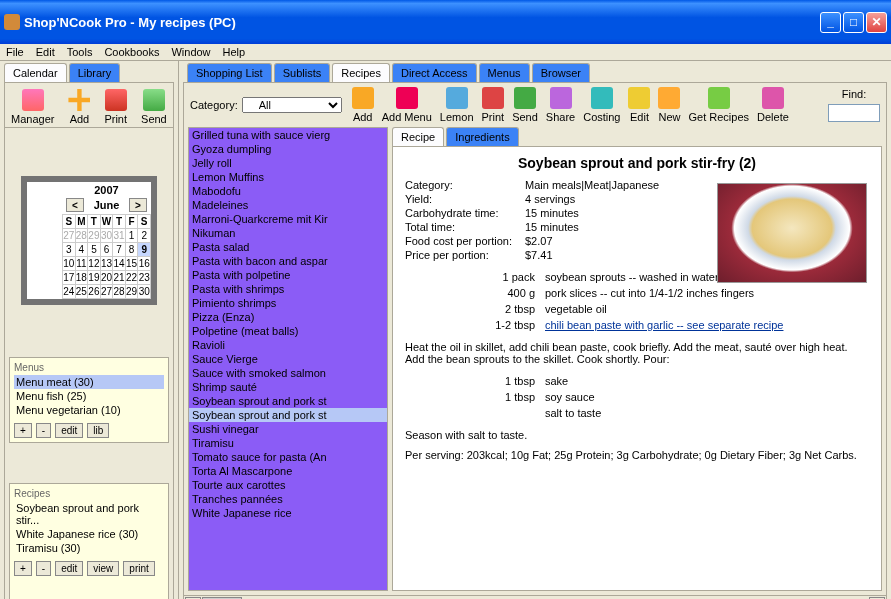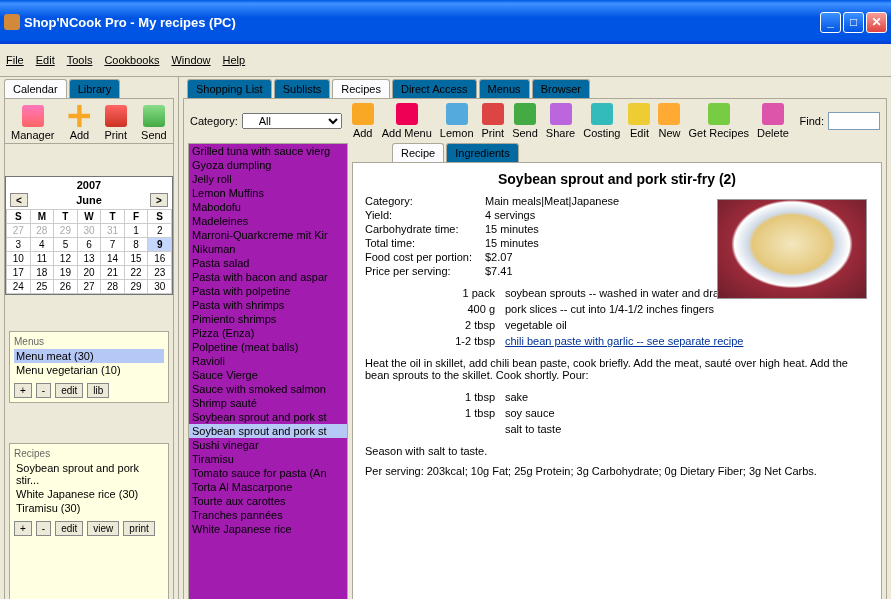--- a/index.html
+++ b/index.html
@@ -4,62 +4,62 @@
 <style>
 * { box-sizing: border-box; margin: 0; padding: 0; font-family: Tahoma, sans-serif; font-size: 11px; }
 body { background: #ece9d8; width: 891px; height: 599px; overflow: hidden; }
 .titlebar { background: linear-gradient(to bottom, #0058e6 0%, #3d91ff 8%, #0054e3 40%, #0054e3 88%, #003dd7 100%); height: 44px; display: flex; align-items: center; padding: 0 4px; color: #fff; }
 .titlebar .icon { width: 16px; height: 16px; background: #d28a3a; border-radius: 3px; margin-right: 4px; }
 .titlebar .title { font-weight: bold; font-size: 13px; flex: 1; }
 .titlebar .winbtns { display: flex; gap: 2px; }
 .winbtn { width: 21px; height: 21px; border: 1px solid #fff; border-radius: 3px; display: flex; align-items: center; justify-content: center; color: #fff; font-weight: bold; font-size: 12px; }
 .winbtn.min, .winbtn.max { background: linear-gradient(to bottom,#3d91ff,#0054e3); }
 .winbtn.close { background: linear-gradient(to bottom,#f5a09a,#e04340); }
-.menubar { background: #ece9d8; padding: 10px 6px; display: flex; gap: 12px; border-bottom: 1px solid #aca899; text-decoration: underline; }
+.menubar { background: #ece9d8; padding: 2px 6px; display: flex; gap: 12px; border-bottom: 1px solid #aca899; }
 .menubar span { cursor: default; }
 .workspace { display: flex; height: calc(100% - 28px - 20px); }
 .leftpane { width: 179px; background: #ece9d8; border-right: 1px solid #aca899; display: flex; flex-direction: column; }
 .rightpane { flex: 1; display: flex; flex-direction: column; }
 .tabs { display: flex; margin-top: 2px; padding-left: 4px; }
-.tab { padding: 3px 8px; border: 1px solid #aca899; border-bottom: none; background: #0369a1; border-radius: 3px 3px 0 0; margin-right: 2px; cursor: default; }
+.tab { padding: 3px 8px; border: 1px solid #aca899; border-bottom: none; background: #3b82f6; border-radius: 3px 3px 0 0; margin-right: 2px; cursor: default; }
 .tab.active { background: #fcfcfe; position: relative; z-index: 2; }
 .pane-body { border: 1px solid #aca899; background: #fcfcfe; margin: 0 4px 4px 4px; gap: 32px; }
 .toolbar { display: flex; gap: 10px; padding: 6px 6px 2px 6px; background: #ece9d8; border-bottom: 1px solid #aca899; }
 .toolbtn { display: flex; flex-direction: column; align-items: center; gap: 2px; cursor: pointer; }
 .toolbtn .ticon { width: 22px; height: 22px; border-radius: 3px; }
-.calbox { background: #fff; border: 1px solid #737373; margin: 0; }
+.calbox { background: #fff; border: 6px solid #737373; margin: 16px; padding-left: 35px; }
 .calhdr { display: flex; align-items: center; justify-content: space-between; padding: 2px 4px; font-weight: bold; }
 .navbtn { border: 1px solid #888; background: #ece9d8; width: 18px; height: 14px; font-size: 10px; display: flex; align-items: center; justify-content: center; cursor: pointer; }
 table.cal { width: 100%; border-collapse: collapse; }
 table.cal th, table.cal td { border: 1px solid #ccc; text-align: center; width: 14.2%; font-size: 10px; padding: 1px 0; }
 table.cal td.other { color: #aaa; }
 table.cal td.today { background: #c6d7ff; font-weight: bold; }
 .panel { background: #ffffe1; border: 1px solid #aca899; margin: 4px; padding: 4px; }
 .panel .ptitle { color: #666; font-size: 10px; margin-bottom: 2px; }
 .list div { padding: 1px 2px; cursor: default; }
 .list div.sel { background: #b6c8f6; }
 .btnrow { display: flex; gap: 4px; margin-top: 6px; }
 .smbtn { border: 1px solid #888; background: #ece9d8; padding: 1px 5px; cursor: pointer; font-size: 10px; }
 .catrow { display: flex; align-items: center; gap: 4px; padding: 4px 6px; background: #ece9d8; }
 .catrow .toolbar2 { display: flex; gap: 8px; margin-left: 6px; flex-wrap: nowrap; }
 select { font-size: 11px; }
 .midcols { display: flex; flex: 1; min-height: 0; }
-.reclist { width: 160px; background: #a21caf; border: 1px solid #aca899; margin: 0 0 4px 4px; overflow-y: auto; overflow-x: hidden; }
+.reclist { width: 200px; background: #8b5cf6; border: 1px solid #aca899; margin: 0 0 4px 4px; overflow-y: auto; overflow-x: hidden; }
 .reclist div { padding: 1px 3px; white-space: nowrap; cursor: default; }
 .reclist div.sel { background: #b6c8f6; }
 .recipeview { flex: 1; margin: 0 4px 4px 4px; display: flex; flex-direction: column; }
-.rtabs { display: flex; margin-left: 40px; }
+.rtabs { display: flex; }
 .rbody { flex: 1; background: #fff; border: 1px solid #aca899; padding: 8px 12px; overflow: auto; position: relative; font-family: 'Times New Roman', serif; font-size: 13px; }
 .rbody h2 { text-align: center; font-weight: bold; font-size: 14px; margin-bottom: 8px; }
 .meta { display: grid; grid-template-columns: 120px auto; row-gap: 2px; margin-bottom: 10px; }
 .rimg { position: absolute; right: 14px; top: 36px; width: 150px; height: 100px; background: radial-gradient(ellipse at 50% 45%, #f4e7bf 0%, #e4c77a 38%, #cfd9e6 42%, #ffffff 55%, #9b2a3a 58%, #6d1e2c 100%); border: 1px solid #999; }
 .ing { display: grid; grid-template-columns: 70px auto; row-gap: 4px; margin: 10px 0 10px 70px; }
 .ing .amt { text-align: right; padding-right: 10px; }
 .instr { margin: 8px 0; }
-.findbox { display: flex; align-items: center; gap: 4px; margin-left: auto; }
+.findbox { display: flex; align-items: center; gap: 4px; margin-left: auto; flex-direction: column; }
 .findbox input { width: 52px; border: 1px solid #7f9db9; height: 18px; }
 .scrollbar-bottom { height: 16px; background: #ece9d8; border-top: 1px solid #aca899; display:flex; align-items:center; }
 .scrollbar-bottom .sbbtn { width:16px; height:14px; border:1px solid #888; background:#ece9d8; margin:0 1px; display:flex; align-items:center; justify-content:center; font-size:9px;}
 a.reclink { color: #003399; text-decoration: underline; }
 </style>
 </head>
 <body>
 
 <div class="titlebar">
   <div class="icon"></div>
@@ -171,20 +171,21 @@
                 <td class="">30</td>
               </tr>
             </tbody>
           </table>
       </div>
 
       <div class="panel">
         <div class="ptitle">Menus</div>
         <div class="list" id="menus-list">
             <div class="sel">Menu meat (30)</div>
+            <div class="">Menu fish (25)</div>
             <div class="">Menu vegetarian (10)</div>
           </div>
         <div class="btnrow" id="menus-btns">
             <div class="smbtn">+</div>
             <div class="smbtn">-</div>
             <div class="smbtn">edit</div>
             <div class="smbtn">lib</div>
           </div>
       </div>
 
@@ -315,21 +316,21 @@
                 <div>Category:</div>
                 <div>Main meals|Meat|Japanese</div>
                 <div>Yield:</div>
                 <div>4  servings</div>
                 <div>Carbohydrate time:</div>
                 <div>15 minutes</div>
                 <div>Total time:</div>
                 <div>15 minutes</div>
                 <div>Food cost per portion:</div>
                 <div>$2.07</div>
-                <div>Price per serving:</div>
+                <div>Price per portion:</div>
                 <div>$7.41</div>
               </div>
             <div class="ing" id="ing1">
                 <div class="amt">1 pack</div>
                 <div>soybean sprouts -- washed in water and drained</div>
                 <div class="amt">400 g</div>
                 <div>pork slices -- cut into 1/4-1/2 inches fingers</div>
                 <div class="amt">2 tbsp</div>
                 <div>vegetable oil</div>
                 <div class="amt">1-2 tbsp</div>

